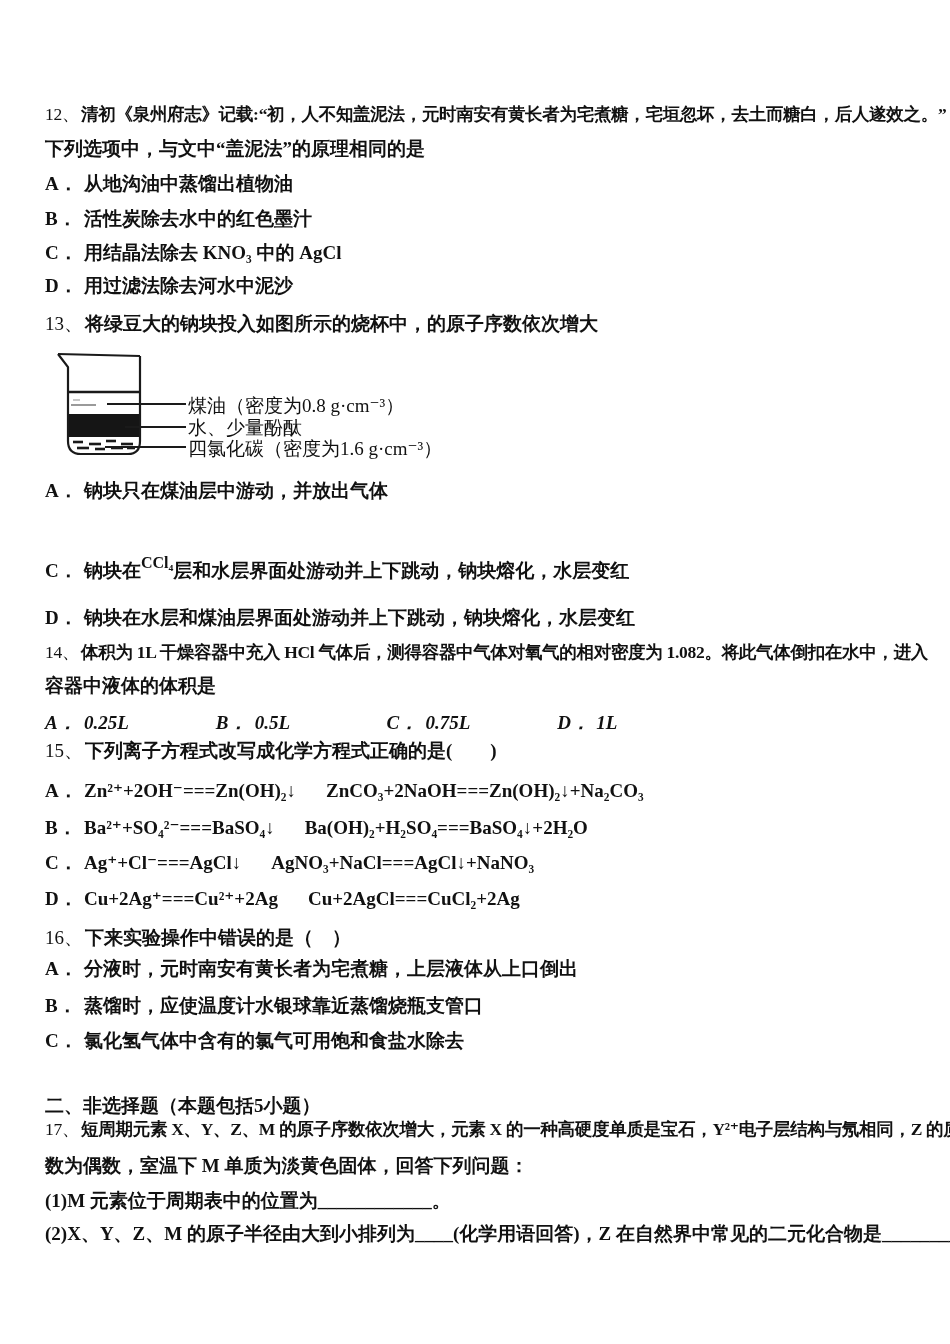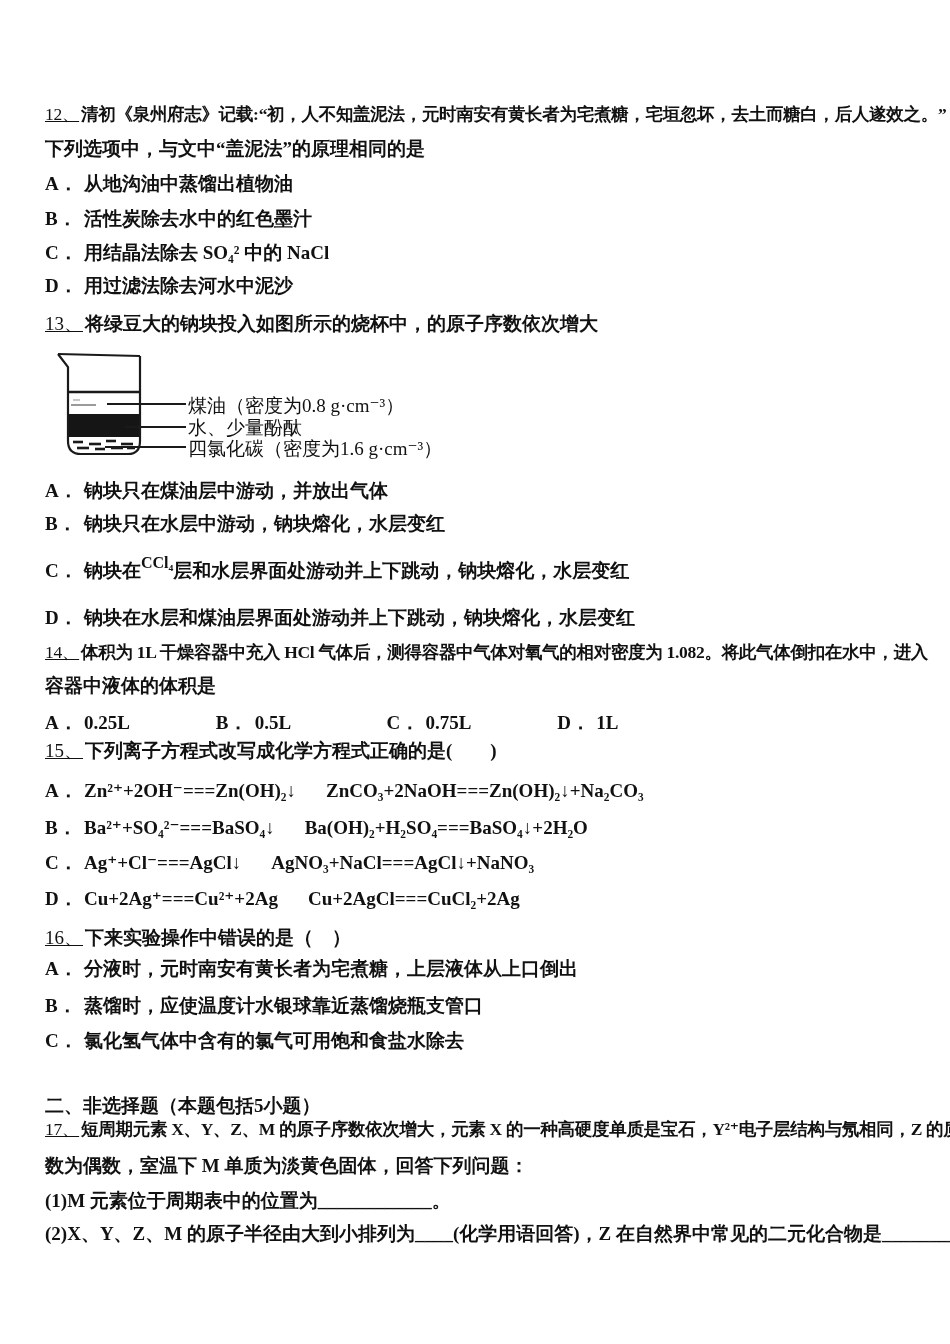--- a/index.html
+++ b/index.html
@@ -6,42 +6,42 @@
   #page{
     position:relative;width:950px;height:1344px;background:#ffffff;
     font-family:"Liberation Serif","DejaVu Serif",serif;
     color:#111;overflow:hidden;
   }
   .line{
     position:absolute;left:45px;height:26px;line-height:26px;
     white-space:nowrap;font-size:19px;font-weight:700;
   }
   .tight{font-size:17.5px;letter-spacing:-0.3px;}
-  .qnum{font-weight:400;margin-right:2px;text-decoration:underline;}
+  .qnum{font-weight:400;margin-right:2px;}
   .optlabel{display:inline-block;width:39px;font-weight:700;}
   .raised{position:relative;top:-9px;font-size:16px;}
-  .opt14{display:inline-block;width:166px;}
+  .opt14{display:inline-block;width:166px;font-style:italic;}
   .eq2{margin-left:30px;}
   .diagram{position:absolute;left:50px;top:348px;width:560px;height:118px;}
   .dlabel{
     position:absolute;left:138px;height:21px;line-height:21px;
     white-space:nowrap;font-size:19px;font-weight:400;
   }
   svg{display:block;}
 </style>
 </head>
 <body>
 
 <div id="page">
 
   <div class="line tight" style="top:101px"><span class="qnum">12、</span><span>清初《泉州府志》记载:“初，人不知盖泥法，元时南安有黄长者为宅煮糖，宅垣忽坏，去土而糖白，后人遂效之。”</span></div>
   <div class="line" style="top:136px">下列选项中，与文中“盖泥法”的原理相同的是</div>
   <div class="line" style="top:171px"><span class="optlabel">A．</span><span>从地沟油中蒸馏出植物油</span></div>
   <div class="line" style="top:206px"><span class="optlabel">B．</span><span>活性炭除去水中的红色墨汁</span></div>
-  <div class="line" style="top:240px"><span class="optlabel">C．</span><span>用结晶法除去 SO₄² 中的 NaCl</span></div>
+  <div class="line" style="top:240px"><span class="optlabel">C．</span><span>用结晶法除去 KNO₃ 中的 AgCl</span></div>
   <div class="line" style="top:273px"><span class="optlabel">D．</span><span>用过滤法除去河水中泥沙</span></div>
 
   <div class="line" style="top:311px"><span class="qnum">13、</span><span>将绿豆大的钠块投入如图所示的烧杯中，的原子序数依次增大</span></div>
 
   <div class="diagram">
     <svg width="145" height="118" viewBox="0 0 145 118">
 
       <path d="M 8,6 L 18,19 L 18,93 Q 18,106 31,106 L 78,106 Q 90,106 90,93 L 90,8" fill="none" stroke="#1a1a1a" stroke-width="2.2"></path>
       <path d="M 8,6 L 90,8" fill="none" stroke="#1a1a1a" stroke-width="2"></path>
 
@@ -67,21 +67,20 @@
         <line x1="75" y1="79" x2="136" y2="79"></line>
         <line x1="55" y1="99" x2="136" y2="99"></line>
       </g>
     </svg>
     <div class="dlabel" style="top:47px">煤油（密度为0.8 g·cm⁻³）</div>
     <div class="dlabel" style="top:69px">水、少量酚酞</div>
     <div class="dlabel" style="top:90px">四氯化碳（密度为1.6 g·cm⁻³）</div>
   </div>
 
   <div class="line" style="top:478px"><span class="optlabel">A．</span><span>钠块只在煤油层中游动，并放出气体</span></div>
-  <div class="line" style="top:511px"><span class="optlabel">B．</span><span>钠块只在水层中游动，钠块熔化，水层变红</span></div>
   <div class="line" style="top:558px"><span class="optlabel">C．</span><span>钠块在</span><span class="raised">CCl₄</span><span>层和水层界面处游动并上下跳动，钠块熔化，水层变红</span></div>
   <div class="line" style="top:605px"><span class="optlabel">D．</span><span>钠块在水层和煤油层界面处游动并上下跳动，钠块熔化，水层变红</span></div>
 
   <div class="line tight" style="top:639px"><span class="qnum">14、</span><span>体积为 1L 干燥容器中充入 HCl 气体后，测得容器中气体对氧气的相对密度为 1.082。将此气体倒扣在水中，进入</span></div>
   <div class="line" style="top:673px">容器中液体的体积是</div>
   <div class="line" style="top:710px">
     <span class="opt14"><span class="optlabel">A．</span><span>0.25L</span></span>
     <span class="opt14"><span class="optlabel">B．</span><span>0.5L</span></span>
     <span class="opt14"><span class="optlabel">C．</span><span>0.75L</span></span>
     <span class="opt14"><span class="optlabel">D．</span><span>1L</span></span>

